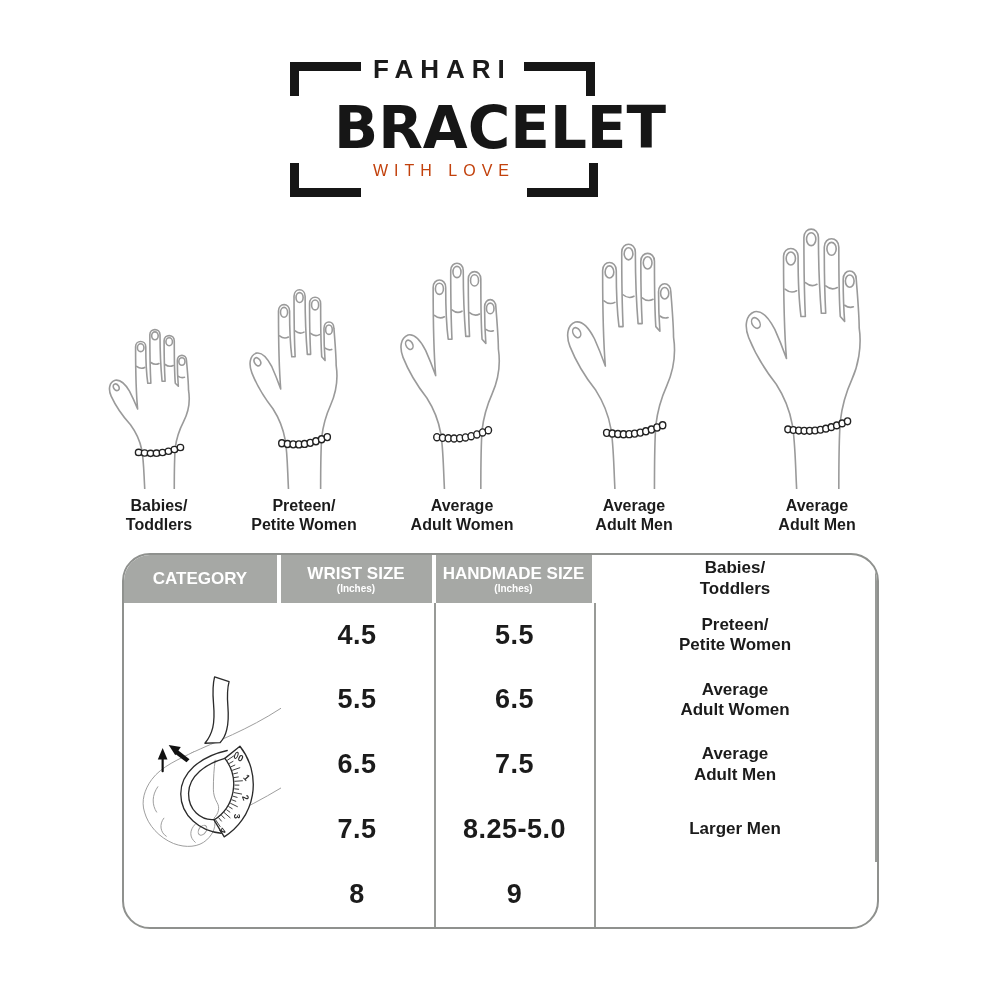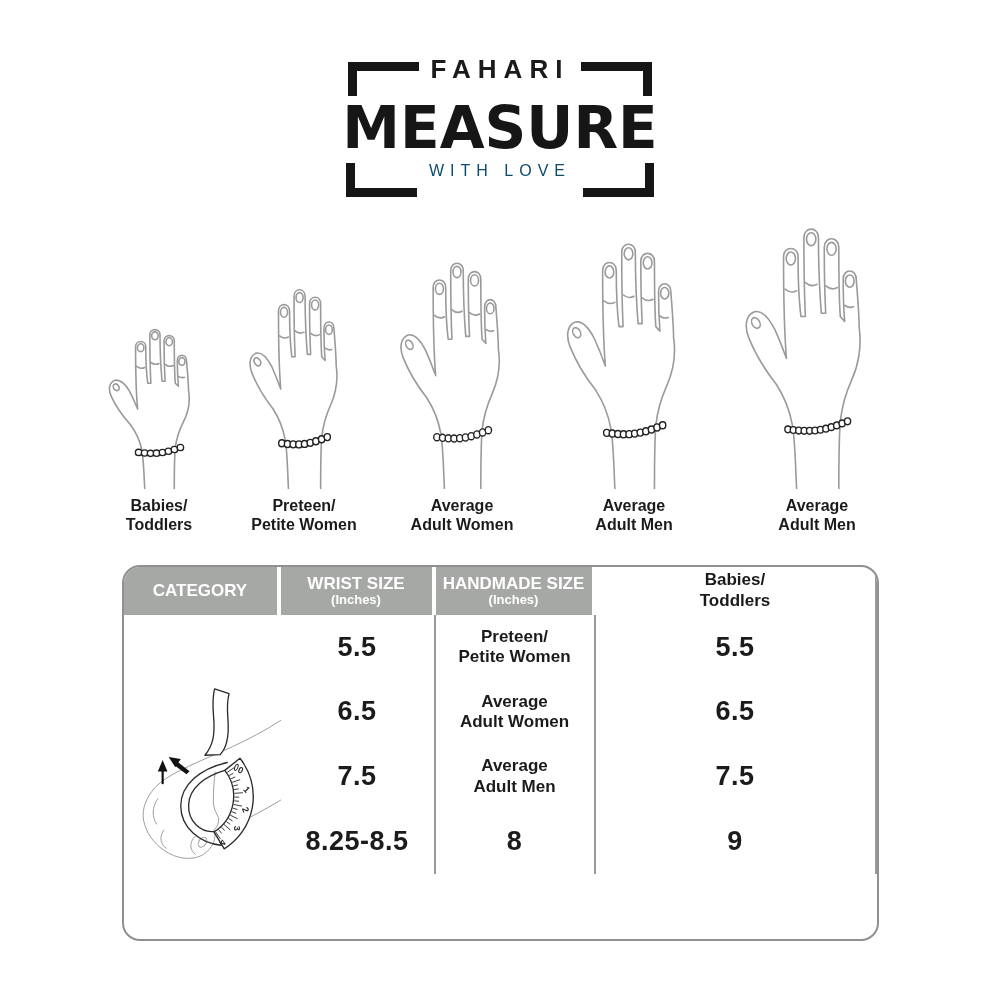--- a/index.html
+++ b/index.html
@@ -4,61 +4,61 @@
 <style>
   html,body{margin:0;padding:0;background:#ffffff;}
   body{
     width:1000px;height:1000px;
     font-family:"Liberation Sans", sans-serif;
     color:#1b1b1b;
     overflow:hidden;
   }
   
   .logo{margin:62px auto 0;width:420px;text-align:center;}
-  .logo-row{display:flex;justify-content:center;align-items:flex-start;gap:12px;}
+  .logo-row{display:flex;justify-content:flex-start;align-items:flex-start;gap:12px;}
   .logo-row.bottom{align-items:flex-end;}
   .corner{width:62px;height:25px;border:0 solid #161616;flex:0 0 auto;}
   .corner.tl{border-top-width:9px;border-left-width:9px;}
   .corner.tr{border-top-width:9px;border-right-width:9px;}
   .corner.bl{border-bottom-width:9px;border-left-width:9px;}
   .corner.br{border-bottom-width:9px;border-right-width:9px;}
   .brand{font-size:26px;font-weight:700;letter-spacing:7px;margin-top:-8px;white-space:nowrap;}
   .handmade{
     font-family:"DejaVu Sans", sans-serif;
     font-size:58px;font-weight:bold;letter-spacing:0px;
     line-height:1.0;margin:3px 0 5px;color:#161616;white-space:nowrap;
   }
-  .tagline{font-size:16px;font-weight:500;letter-spacing:6px;color:#0c4a6e;margin-bottom:17px;white-space:nowrap;}
+  .tagline{font-size:16px;font-weight:500;letter-spacing:6px;color:#c2410c;margin-bottom:17px;white-space:nowrap;}
   
   .hands-row{
     margin-top:18px;
     display:flex;justify-content:center;align-items:flex-end;gap:28px;
   }
   .hand-col{display:flex;flex-direction:column;align-items:center;}
   .hand-svg{display:block;margin-bottom:8px;}
   .hand-label{font-size:16px;font-weight:bold;line-height:1.18;text-align:center;white-space:nowrap;}
   
   .size-table{
     width:753px;height:372px;
-    margin:30px auto 0;
+    margin:18px auto 0;
     border:2.5px solid #8f918e;
-    border-radius:18px;
+    border-radius:28px;
     overflow:hidden;
     display:grid;
     grid-template-columns:157px 155px 160px 1fr;
     grid-template-rows:48px repeat(5, 1fr);
     background:#ffffff;
   }
   .th{
     background:#a6a8a5;color:#ffffff;
     display:flex;flex-direction:column;justify-content:center;align-items:center;
     font-weight:bold;font-size:17px;line-height:1.12;
     text-align:center;
   }
-  .th .unit{font-size:13px;font-weight:bold;}
+  .th .unit{font-size:10px;font-weight:bold;}
   .gapR{border-right:4px solid #ffffff;}
   .cell{
     display:flex;flex-direction:column;justify-content:center;align-items:center;
     text-align:center;
   }
   .divR{border-right:2px solid #989a97;}
   .cat{font-size:17px;font-weight:bold;line-height:1.2;}
   .num{font-size:27px;font-weight:bold;letter-spacing:0.5px;}
   .measure-cell{grid-row:2 / 7;display:flex;justify-content:center;align-items:center;}
   .measure-cell svg{display:block;}
@@ -106,21 +106,21 @@
     </g>
   </defs>
 </svg>
 
 <div class="logo">
   <div class="logo-row">
     <div class="corner tl"></div>
     <div class="brand">FAHARI</div>
     <div class="corner tr"></div>
   </div>
-  <div class="handmade">MEASURE</div>
+  <div class="handmade">BRACELET</div>
   <div class="logo-row bottom">
     <div class="corner bl"></div>
     <div class="tagline">WITH LOVE</div>
     <div class="corner br"></div>
   </div>
 </div>
 
 <div class="hands-row">
   <div class="hand-col">
     <svg class="hand-svg" viewBox="0 0 110 170" preserveAspectRatio="none" width="112" height="168">
@@ -237,20 +237,21 @@
   </div>
   <div class="th gapR">
     <div>HANDMADE SIZE</div>
       <div class="unit">(Inches)</div>
   </div>
 
   <div class="cell divR cat">
       <div>Babies/</div>
       <div>Toddlers</div>
     </div>
+  <div class="cell divR num">4.5</div>
   <div class="cell divR num">5.5</div>
 
   <div class="measure-cell">
     <svg width="262" height="300" viewBox="0 0 260 300">
 
       <g stroke="#9a9a9a" stroke-width="1.6" fill="none" stroke-linecap="round">
         <path d="M112,130 C150,112 205,92 260,56"></path>
         <path d="M170,235 C200,222 230,206 260,188"></path>
       </g>
 
@@ -321,17 +322,21 @@
       <div>Adult Women</div>
     </div>
   <div class="cell divR num">6.5</div>
   <div class="cell divR num">7.5</div>
 
   <div class="cell divR cat">
       <div>Average</div>
       <div>Adult Men</div>
     </div>
   <div class="cell divR num">7.5</div>
-  <div class="cell divR num">8.25-8.5</div>
-
+  <div class="cell divR num">8.25-5.0</div>
+
+  <div class="cell divR cat">
+      <div>Larger Men</div>
+      <div></div>
+    </div>
   <div class="cell divR num">8</div>
   <div class="cell divR num">9</div>
 </div>
 
 </body></html>

